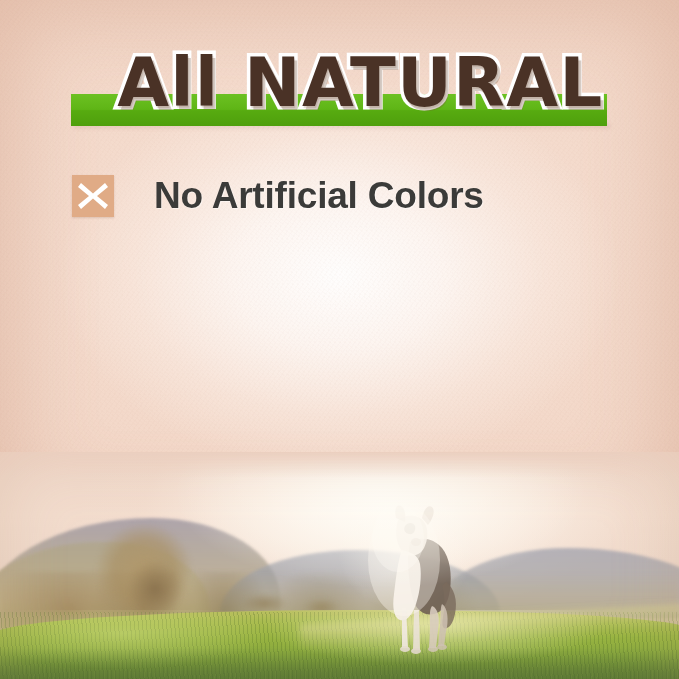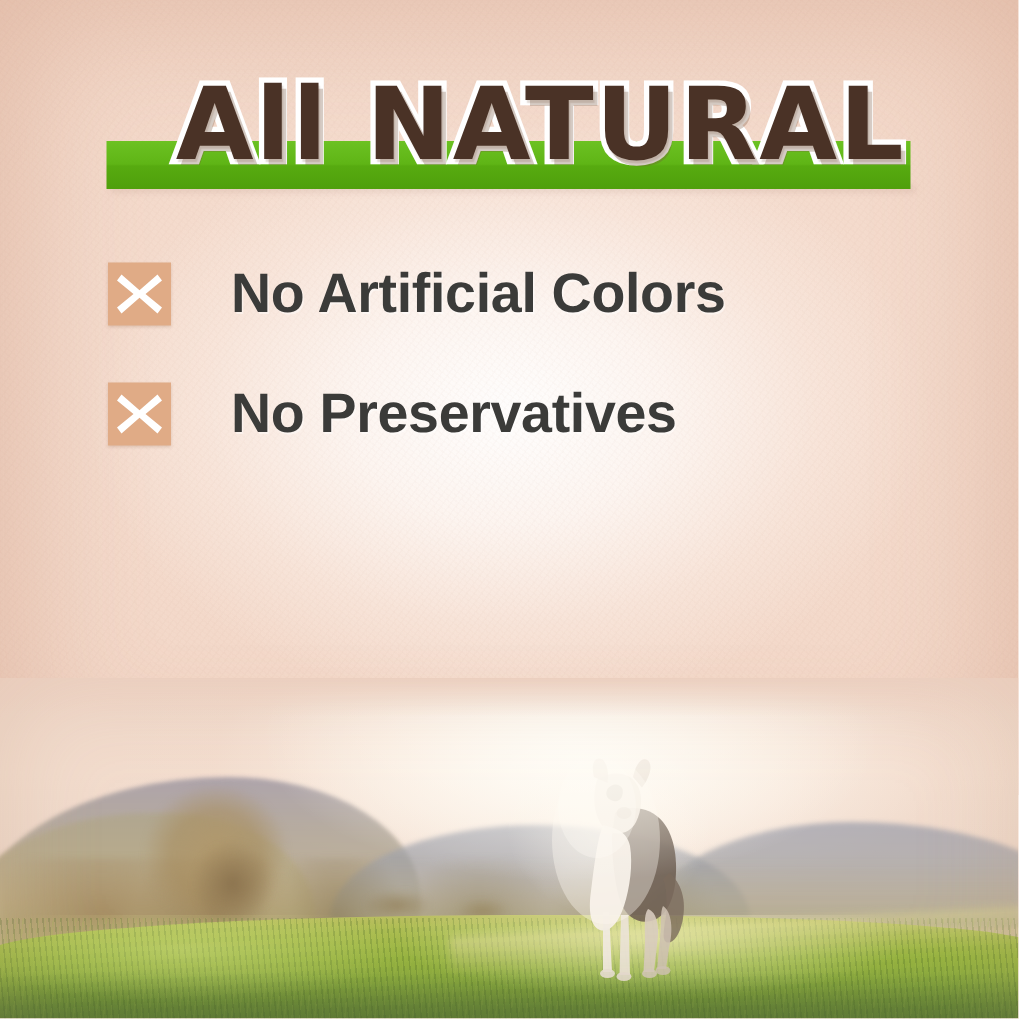--- a/index.html
+++ b/index.html
@@ -393,28 +393,20 @@
     <div class="claim-row">
       <div class="x-box">
         <svg viewBox="0 0 42 42" aria-hidden="true">
           <path d="M9 8 L21 18.5 L33 8 L36 12 L25 21 L36 30 L33 34 L21 23.5 L9 34 L6 30 L17 21 L6 12 Z" fill="#ffffff"></path>
         </svg>
       </div>
       <div class="claim-label">No Artificial Colors</div>
     </div>
 
 
-    <div class="claim-row">
-      <div class="x-box">
-        <svg viewBox="0 0 42 42" aria-hidden="true">
-          <path d="M9 8 L21 18.5 L33 8 L36 12 L25 21 L36 30 L33 34 L21 23.5 L9 34 L6 30 L17 21 L6 12 Z" fill="#ffffff"></path>
-        </svg>
-      </div>
-      <div class="claim-label">No Preservatives</div>
-    </div>
 
 
   </div>
 
   <div class="photo">
     <div class="sky"></div>
     <div class="ridge-left"></div>
     <div class="ridge-left2"></div>
     <div class="ridge-mid"></div>
     <div class="ridge-right"></div>

